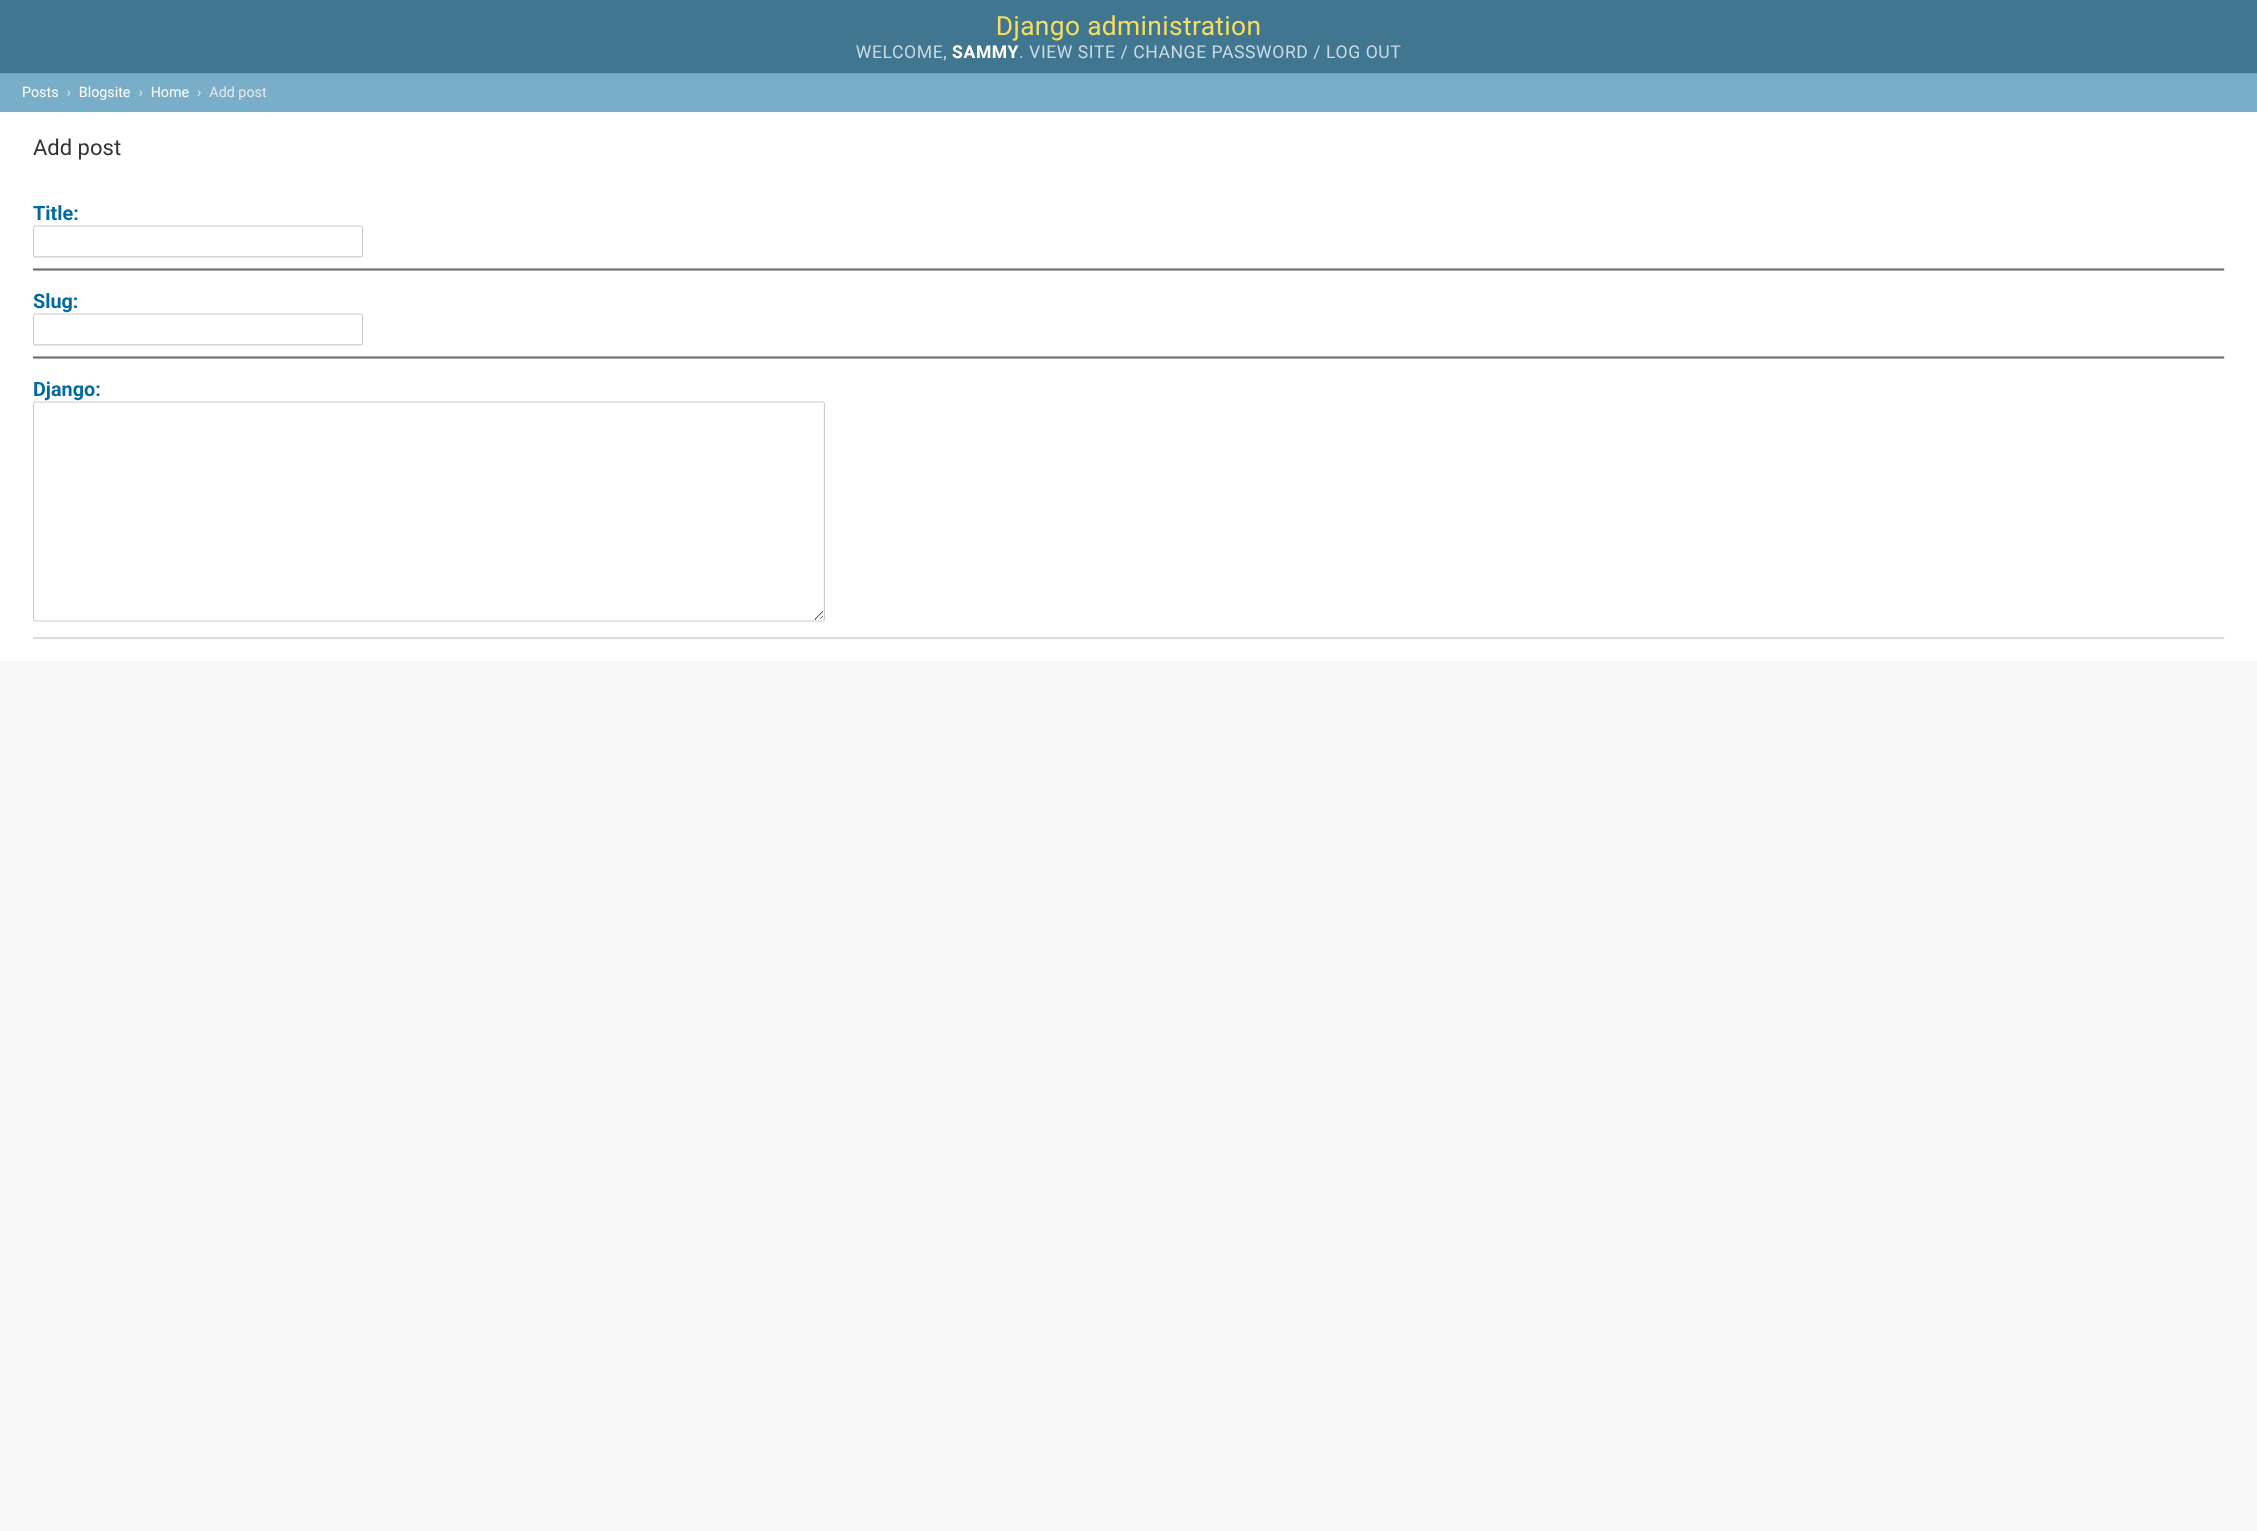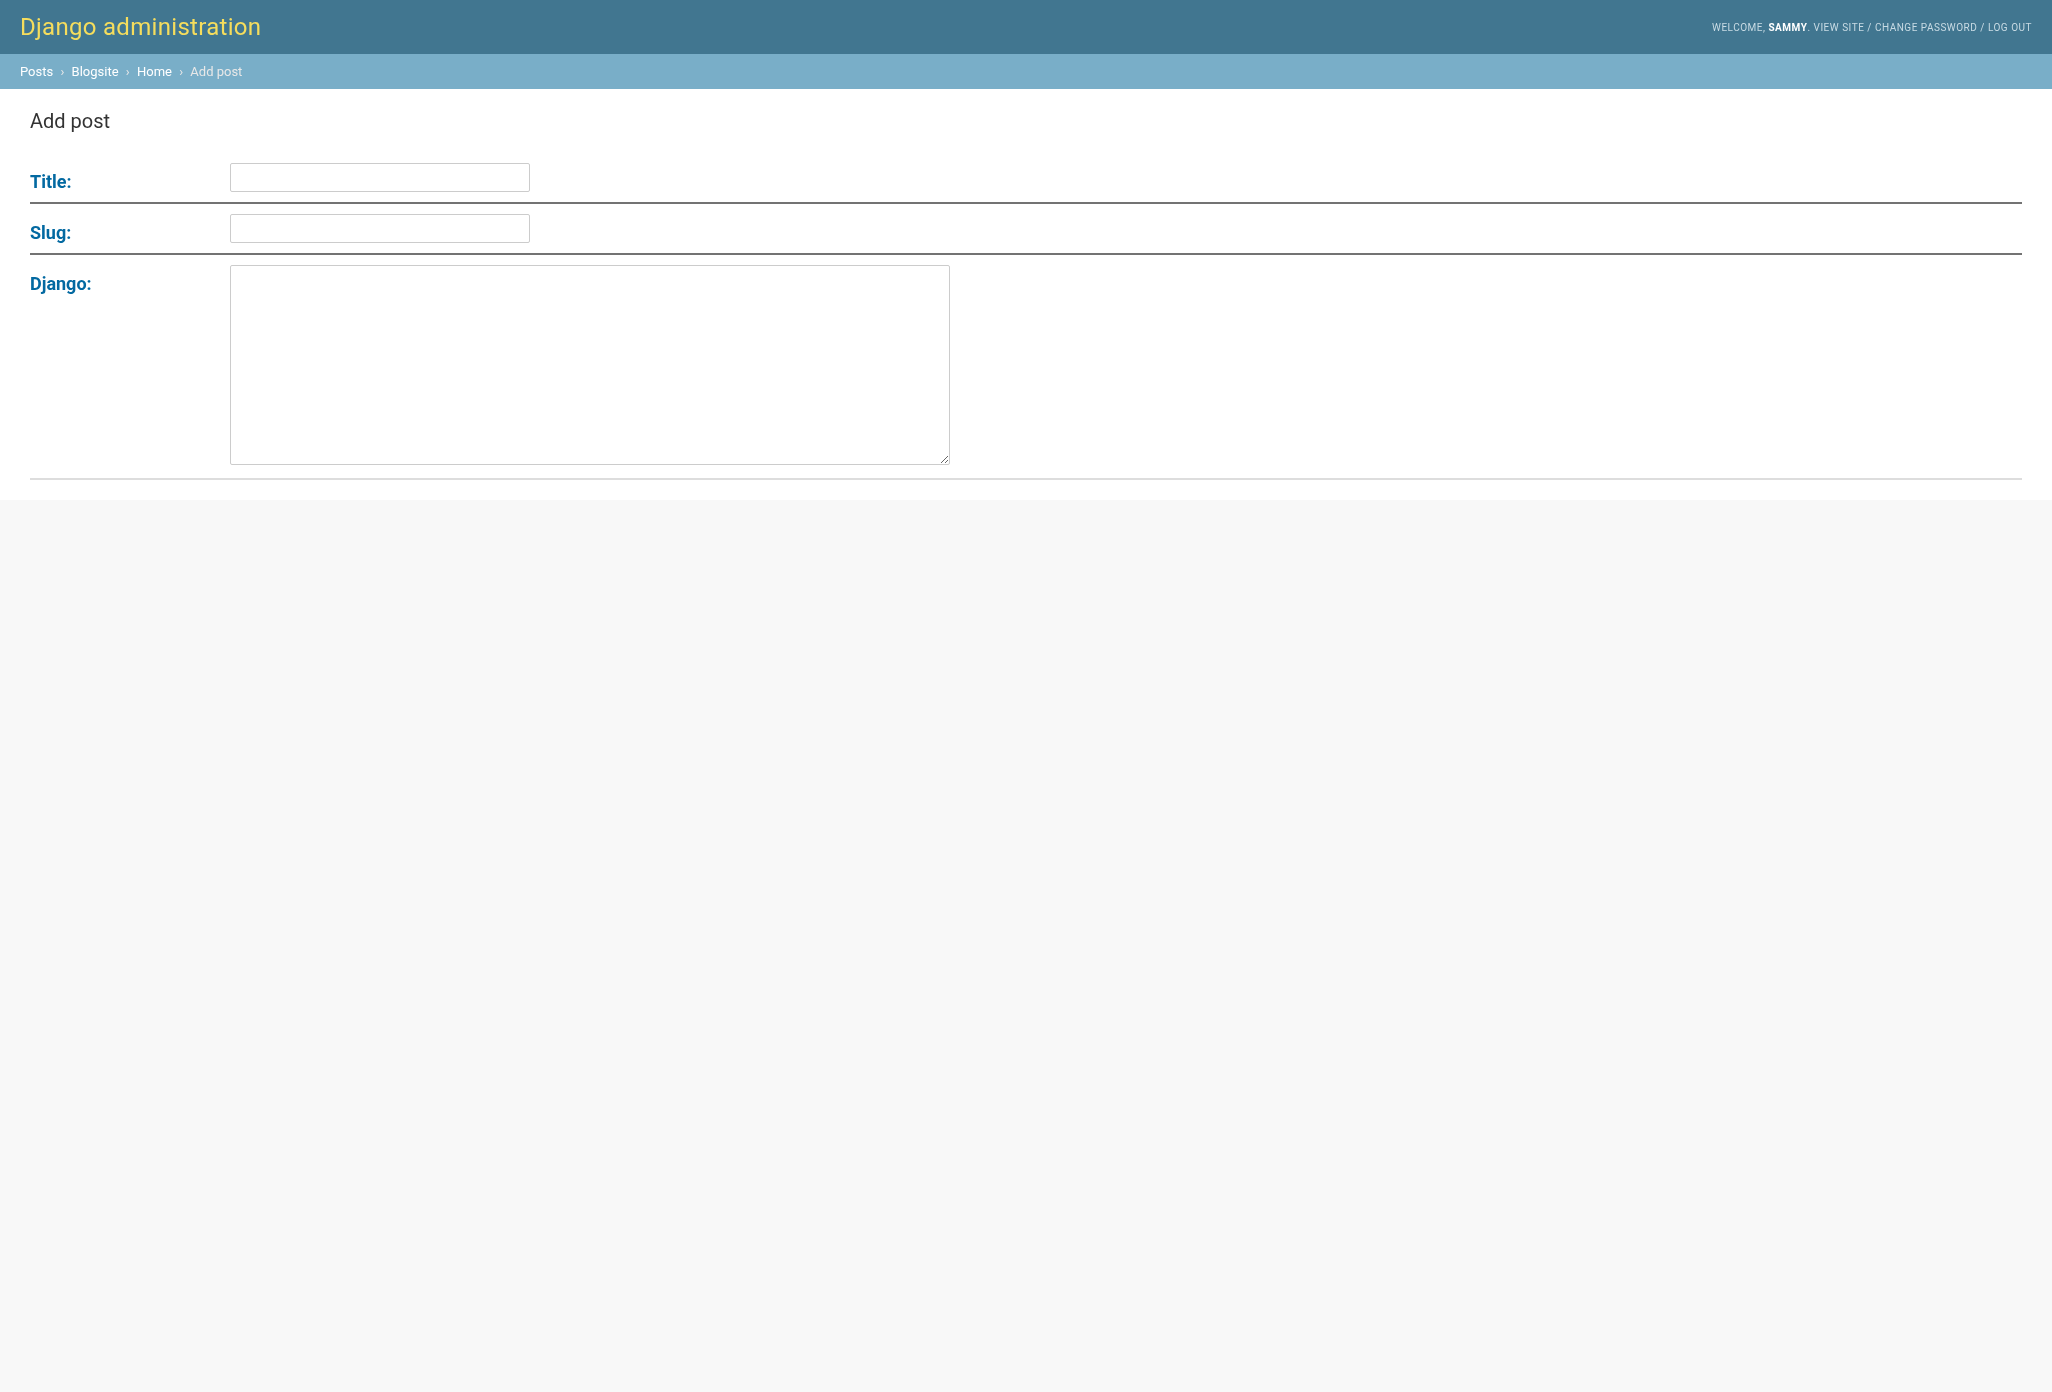--- a/index.html
+++ b/index.html
@@ -1,18 +1,19 @@
 <!DOCTYPE html>
 <html><head>
   <meta charset="utf-8">
   <style>
     * {
       box-sizing: border-box;
       margin: 0;
       padding: 0;
+      flex-direction: column;
     }
 
     body {
       font-family: -apple-system, BlinkMacSystemFont, "Segoe UI", Roboto, "Helvetica Neue", Arial, sans-serif;
       font-size: 14px;
       background-color: #f8f8f8;
       color: #333;
     }
 
     
@@ -27,21 +28,21 @@
 
     #header h1 {
       color: #f5dd5d;
       font-size: 24px;
       font-weight: 400;
       letter-spacing: 0.3px;
     }
 
     #header .user-info {
       color: #c8dbe4;
-      font-size: 10px;
+      font-size: 16px;
       letter-spacing: 0.5px;
       text-transform: uppercase;
     }
 
     #header .user-info strong {
       color: #fff;
       font-weight: 700;
     }
 
     #header .user-info a {

